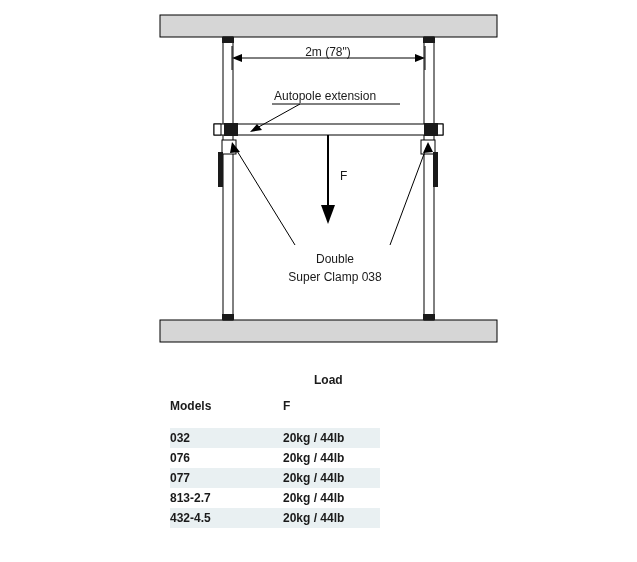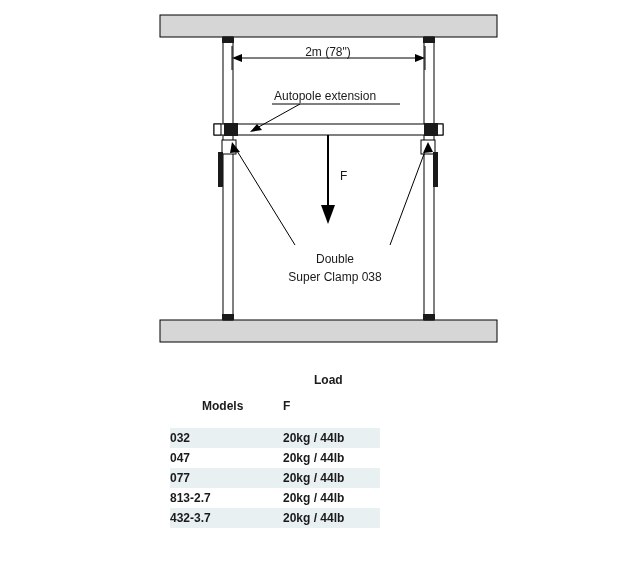--- a/index.html
+++ b/index.html
@@ -51,21 +51,20 @@
     top: 39px;
     width: 300px;
     font-size: 12px;
     font-weight: bold;
     color: #1a1a1a;
   }
   .col-headers .h-models {
     position: absolute;
     left: 0;
     top: 0;
-    margin-left: 32px;
   }
   .col-headers .h-f {
     position: absolute;
     left: 113px;
     top: 0;
   }
   .rows {
     position: absolute;
     left: 166px;
     top: 68px;
@@ -160,29 +159,29 @@
   <div class="col-headers">
     <span class="h-models">Models</span>
     <span class="h-f">F</span>
   </div>
   <div class="rows">
     <div class="row alt">
       <span class="model">032</span>
       <span class="value">20kg / 44lb</span>
     </div>
     <div class="row">
-      <span class="model">047</span>
+      <span class="model">076</span>
       <span class="value">20kg / 44lb</span>
     </div>
     <div class="row alt">
       <span class="model">077</span>
       <span class="value">20kg / 44lb</span>
     </div>
     <div class="row">
       <span class="model">813-2.7</span>
       <span class="value">20kg / 44lb</span>
     </div>
     <div class="row alt">
-      <span class="model">432-3.7</span>
+      <span class="model">432-4.5</span>
       <span class="value">20kg / 44lb</span>
     </div>
   </div>
 </div>
 
 </body></html>

